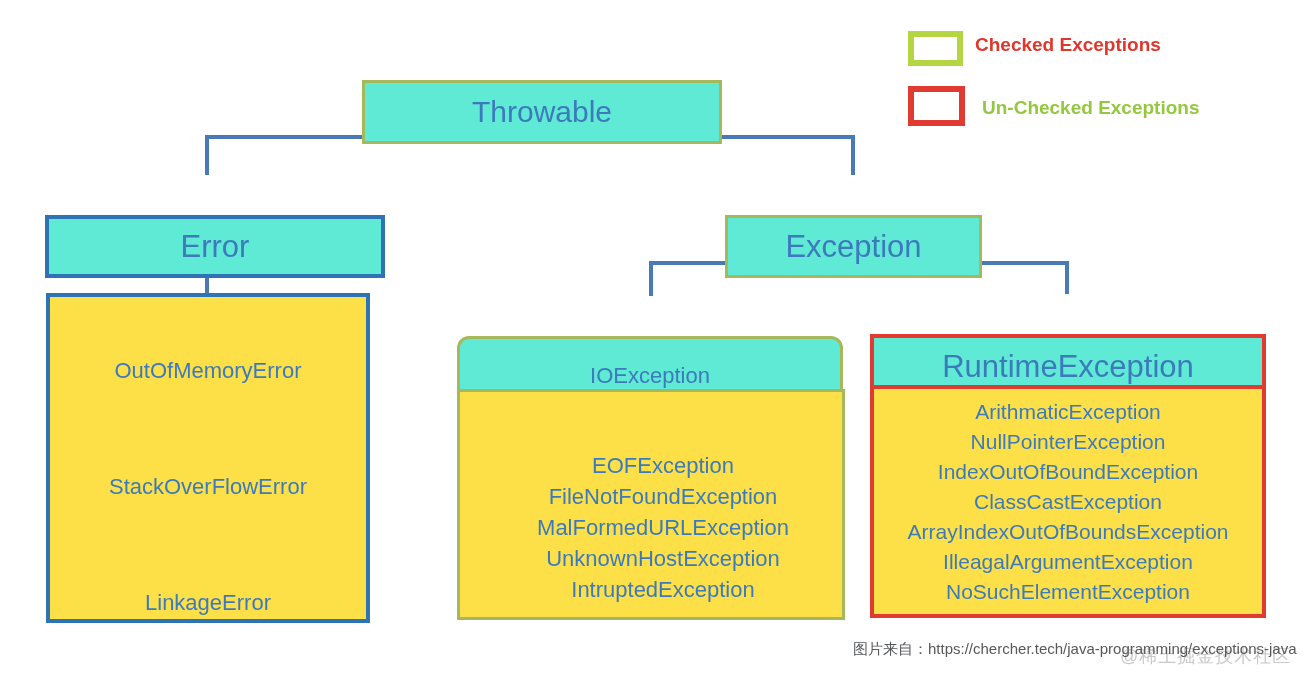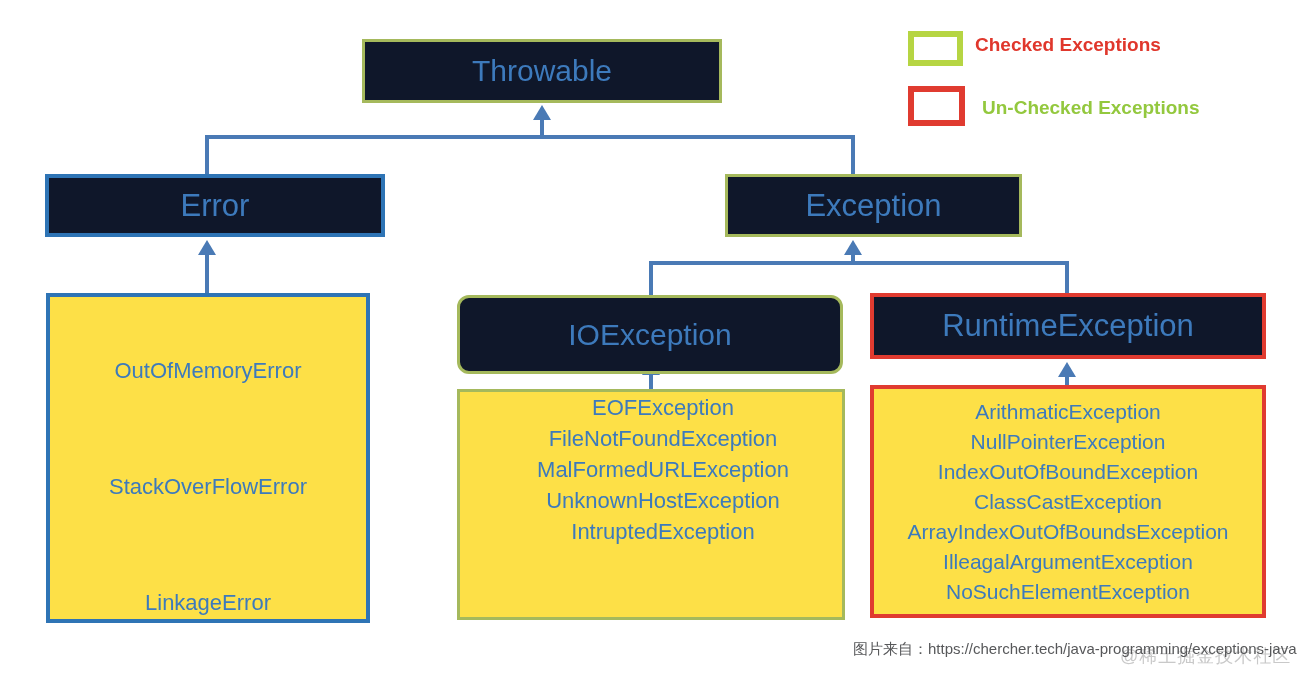--- a/index.html
+++ b/index.html
@@ -15,23 +15,24 @@
     --watermark-gray:#c9c9c9;
     --bg:#ffffff;
   }
   html,body{margin:0;padding:0;}
   body{font-family:"Liberation Sans","DejaVu Sans",sans-serif;background:#f4f4f4;}
   .stage{
     position:relative;width:1307px;height:689px;background:var(--bg);
     overflow:hidden;margin:0 auto;
   }
   .node{
-    position:absolute;box-sizing:border-box;background:#0f172a;
+    position:absolute;box-sizing:border-box;background:#5eead4;
     display:flex;align-items:center;justify-content:center;
     color:var(--blue-text);
+    margin-top:41px;
   }
   .panel{
     position:absolute;box-sizing:border-box;background:#fde047;
     display:flex;flex-direction:column;align-items:center;
     color:var(--blue-text);text-align:center;
   }
   .b-blue{border:4px solid var(--blue-border);}
   .b-olive{border:3px solid var(--olive);}
   .b-red{border:4px solid var(--red-box);}
   .hline{position:absolute;height:4px;background:var(--line-blue);}
@@ -81,39 +82,39 @@
   <div class="stem" style="left:1065px;top:374px;height:12px;"></div>
 
   <div class="node b-olive" style="left:362px;top:39px;width:360px;height:64px;font-size:30px;">
     <span>Throwable</span>
   </div>
 
   <div class="node b-blue" style="left:45px;top:174px;width:340px;height:63px;font-size:31px;">
     <span>Error</span>
   </div>
 
-  <div class="node b-olive" style="left:725px;top:174px;width:297px;height:63px;font-size:31px;">
+  <div class="node b-olive" style="left:725px;top:174px;width:257px;height:63px;font-size:31px;">
     <span>Exception</span>
   </div>
 
-  <div class="node b-olive" style="left:457px;top:295px;width:386px;height:79px;font-size:30px;border-radius:12px;">
+  <div class="node b-olive" style="left:457px;top:295px;width:386px;height:79px;font-size:22px;border-radius:12px;">
     <span>IOException</span>
   </div>
 
   <div class="node b-red" style="left:870px;top:293px;width:396px;height:66px;font-size:31px;text-align:center;">
     <span>RuntimeException</span>
   </div>
 
   <div class="panel b-blue" style="left:46px;top:293px;width:324px;height:330px;font-size:22px;line-height:32px;justify-content:space-between;padding-top:58px;">
     <div class="line">OutOfMemoryError</div>
     <div class="line">StackOverFlowError</div>
     <div class="line">LinkageError</div>
   </div>
 
-  <div class="panel b-olive" style="left:457px;top:389px;width:388px;height:231px;font-size:22px;line-height:31px;justify-content:flex-start;padding-bottom:12px;padding-left:24px;">
+  <div class="panel b-olive" style="left:457px;top:389px;width:388px;height:231px;font-size:22px;line-height:31px;justify-content:flex-end;padding-bottom:12px;padding-left:24px;">
     <div class="line">EOFException</div>
     <div class="line">FileNotFoundException</div>
     <div class="line">MalFormedURLException</div>
     <div class="line">UnknownHostException</div>
     <div class="line">IntruptedException</div>
   </div>
 
   <div class="panel b-red" style="left:870px;top:385px;width:396px;height:233px;font-size:21px;line-height:30px;justify-content:center;">
     <div class="line">ArithmaticException</div>
     <div class="line">NullPointerException</div>

